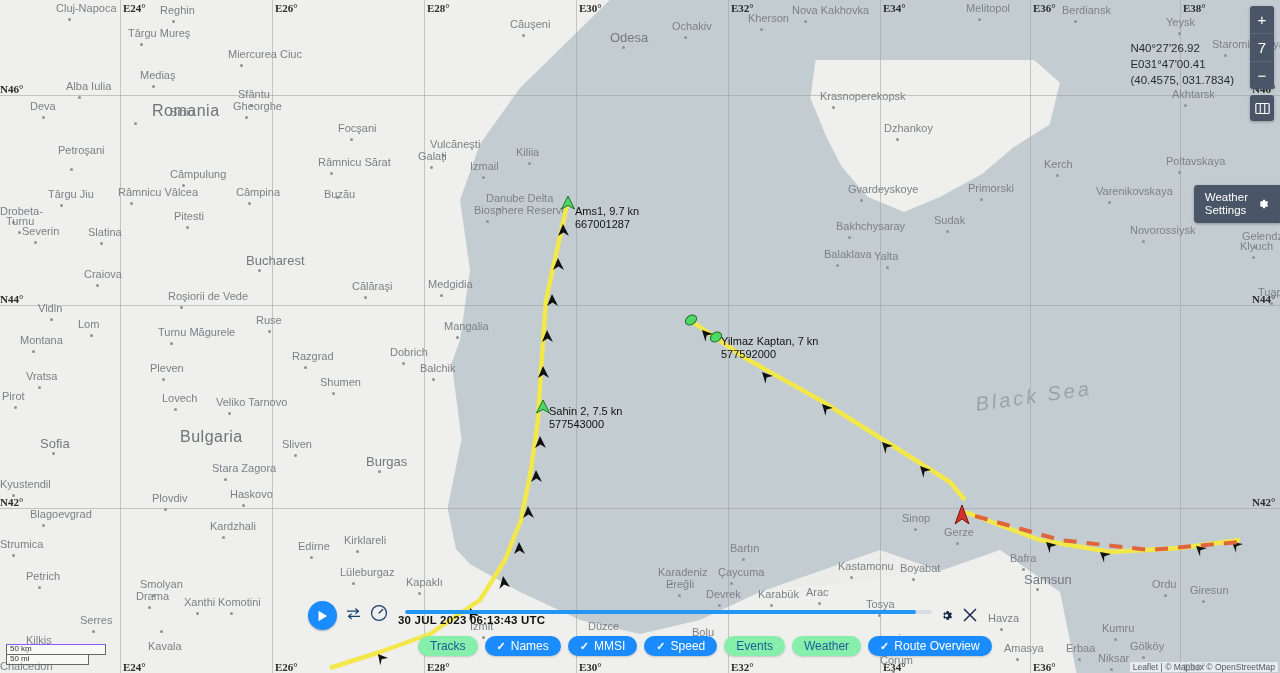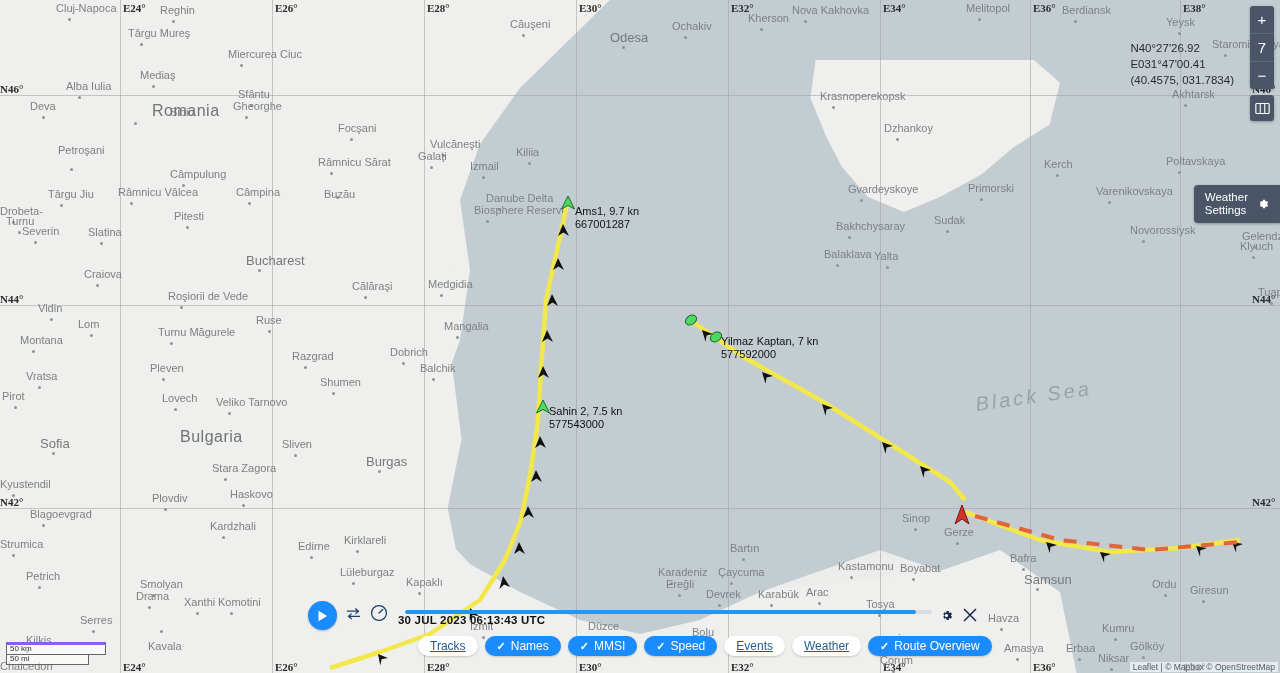--- a/index.html
+++ b/index.html
@@ -145,30 +145,30 @@
 
   
   .chips{
     position:absolute;left:418px;top:636px;display:flex;gap:7px;align-items:center;
   }
   .chip{
     height:20px;padding:0 12px;border-radius:11px;display:flex;align-items:center;gap:5px;
     font-size:12px;cursor:pointer;white-space:nowrap;box-shadow:0 1px 2px rgba(0,0,0,.18);
   }
   .chip.on{background:#1a8cff;color:#fff;}
-  .chip.off{background:#ffffff;color:#1a5c96;text-decoration:underline;}
+  .chip.off{background:#86efac;color:#1a5c96;}
   .chk{font-size:11px;font-weight:bold;}
 
   
   .scalebox{position:absolute;left:6px;bottom:8px;width:100px;font-size:8px;color:#333;}
   .scalebox div{
     border:1px solid #666;border-top:none;height:9px;line-height:8px;padding-left:3px;
     background:rgba(255,255,255,.55);
   }
-  .scalebox div:first-child{border-top:3px solid #8b5cf6;}
+  .scalebox div:first-child{border-top:1px solid #8b5cf6;}
   .attrib{
     position:absolute;right:2px;bottom:1px;font-size:8.5px;color:#4d5a6b;
     background:rgba(255,255,255,.6);padding:0 3px;white-space:nowrap;
   }
 </style>
 </head>
 <body>
 
 <div id="map">
 

